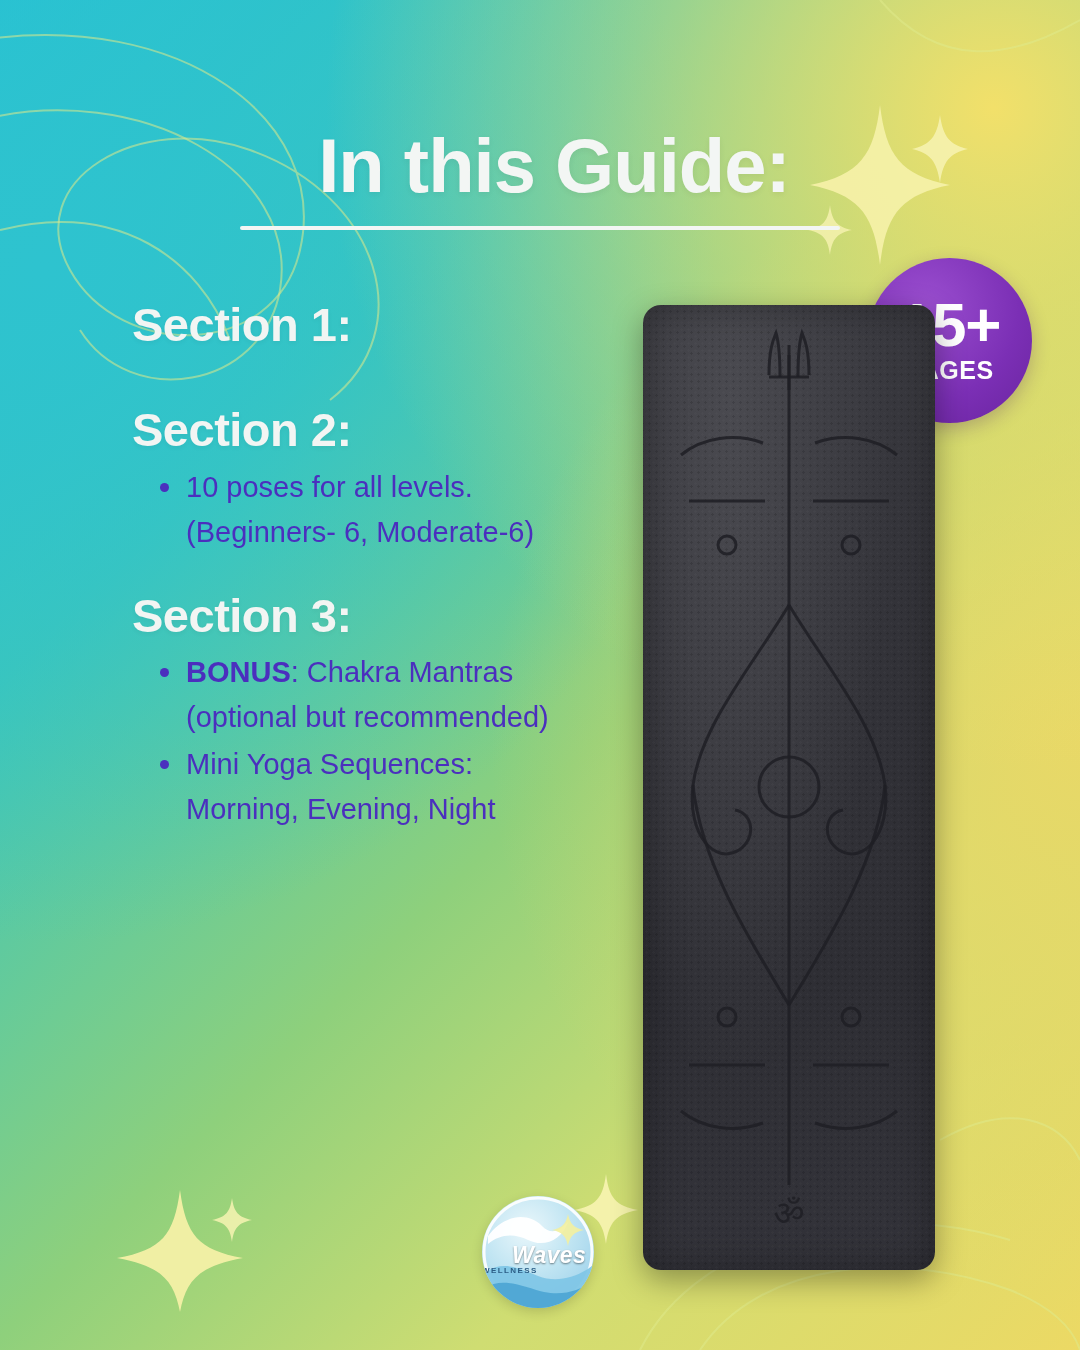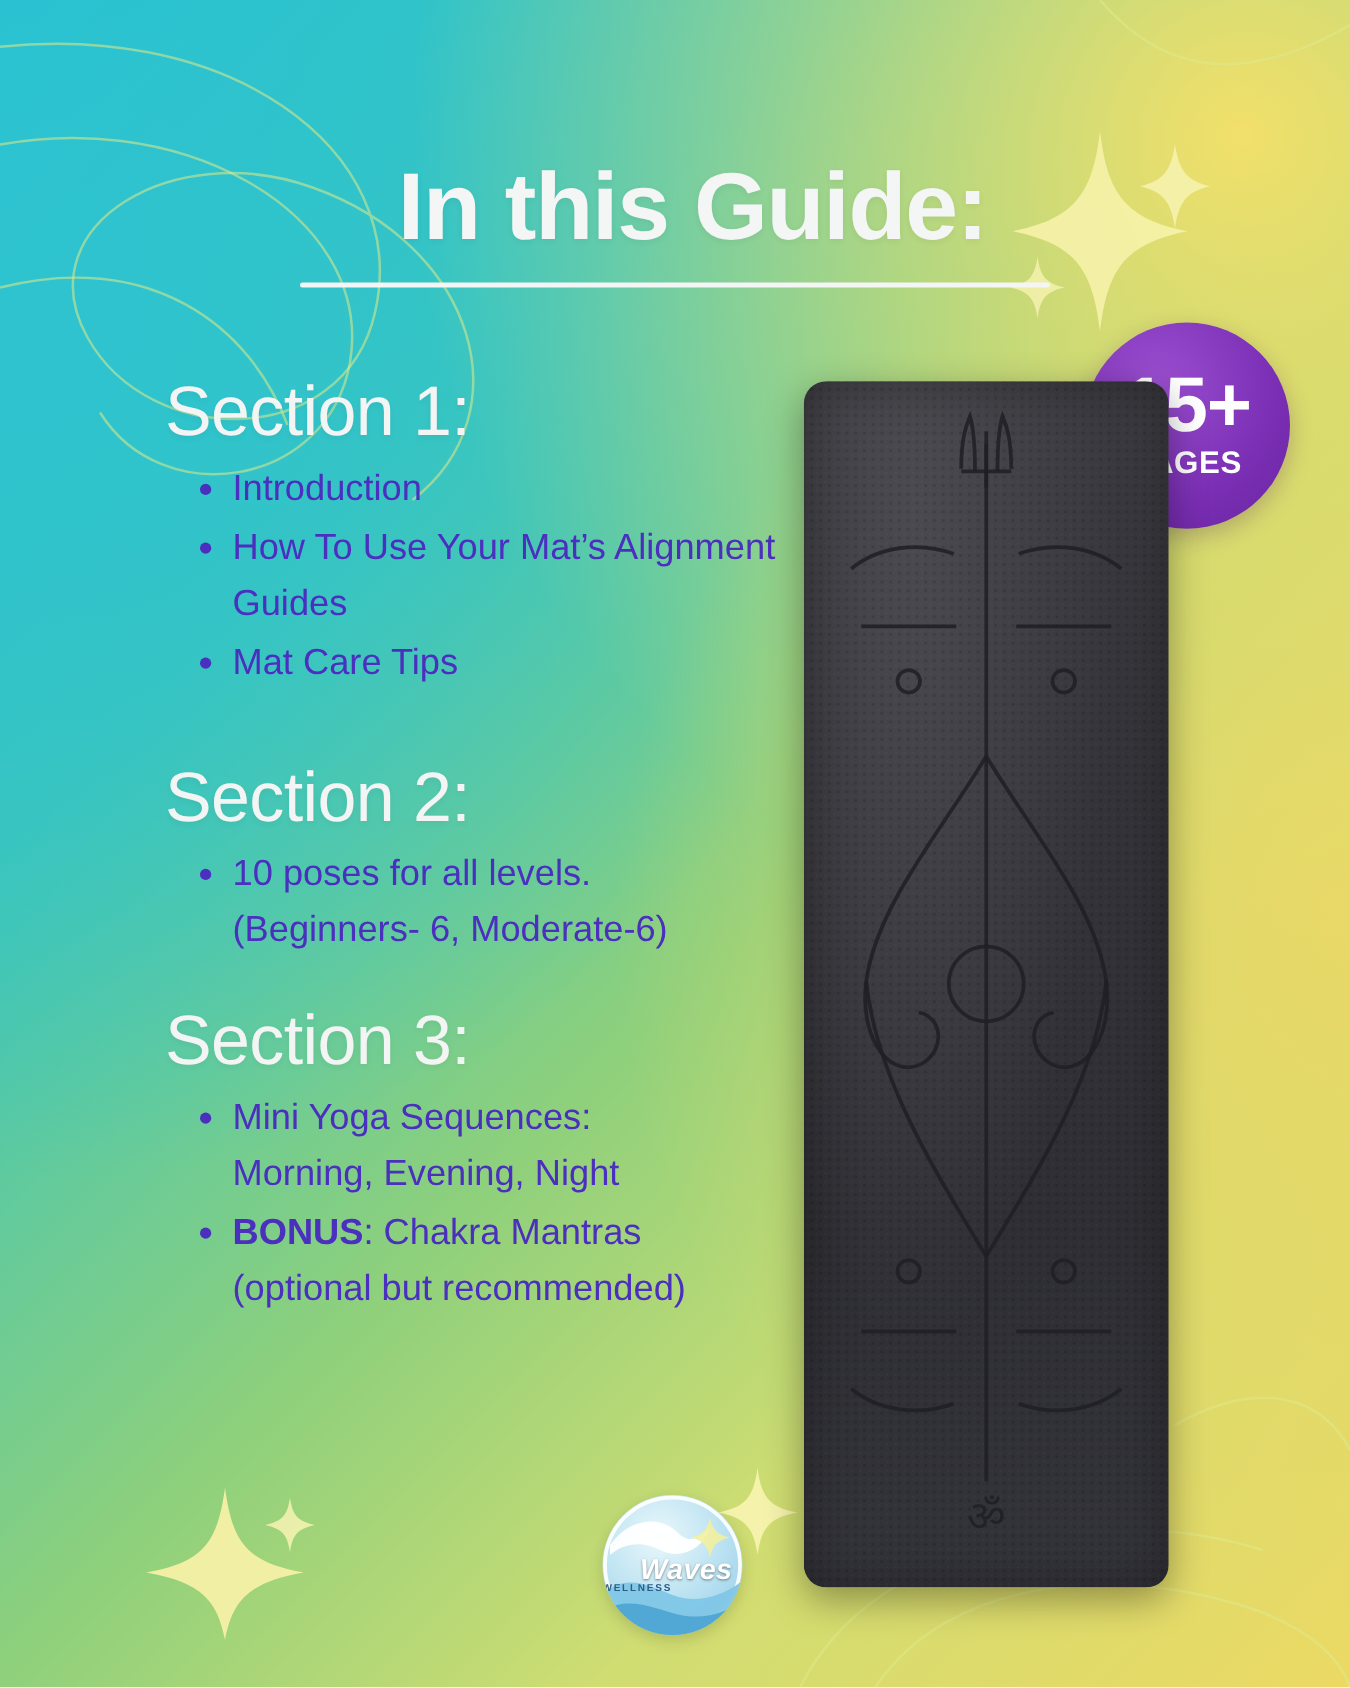--- a/index.html
+++ b/index.html
@@ -65,22 +65,22 @@
   }
 
   
   .content {
     position: absolute;
     left: 132px;
     top: 300px;
     width: 520px;
   }
   .section-head {
-    font-size: 56px;
-    font-weight: normal;
+    font-size: 47px;
+    font-weight: bold;
     color: #f2f5f3;
     line-height: 1.05;
     margin: 0 0 6px 0;
     letter-spacing: -0.5px;
     text-shadow: 0 2px 5px rgba(0,0,0,0.05);
   }
   .s1 { margin-top: 0; }
   .s2 { margin-top: 56px; }
   .s3 { margin-top: 36px; }
 
@@ -251,49 +251,38 @@
   </div>
 
   <div class="badge">
     <div class="num">15+</div>
     <div class="lbl">PAGES</div>
   </div>
 
   <div class="content">
 
     <h2 class="section-head s1">Section 1:</h2>
-    <ul class="bullets">
-      <li>
-        <span>Introduction</span>
-      </li>
-      <li>
-        <span>How To Use Your Mat’s Alignment Guides</span>
-      </li>
-      <li>
-        <span>Mat Care Tips</span>
-      </li>
-    </ul>
 
     <h2 class="section-head s2">Section 2:</h2>
     <ul class="bullets">
       <li>
         <span>10 poses for all levels.</span>
         <span class="sub-line">(Beginners- 6, Moderate-6)</span>
       </li>
     </ul>
 
     <h2 class="section-head s3">Section 3:</h2>
     <ul class="bullets list-indent-2">
       <li>
+        <span class="bold-lead">BONUS</span><span>: Chakra Mantras</span>
+        <span class="sub-line">(optional but recommended)</span>
+      </li>
+      <li>
         <span>Mini Yoga Sequences:</span>
         <span class="sub-line">Morning, Evening, Night</span>
-      </li>
-      <li>
-        <span class="bold-lead">BONUS</span><span>: Chakra Mantras</span>
-        <span class="sub-line">(optional but recommended)</span>
       </li>
     </ul>
   </div>
 
   <div class="mat">
     <div class="texture"></div>
     <svg viewBox="0 0 292 965" preserveAspectRatio="none">
       <g fill="none" stroke="#1f1f24" stroke-opacity="0.85" stroke-width="3">
 
         <line x1="146" y1="50" x2="146" y2="880"></line>

